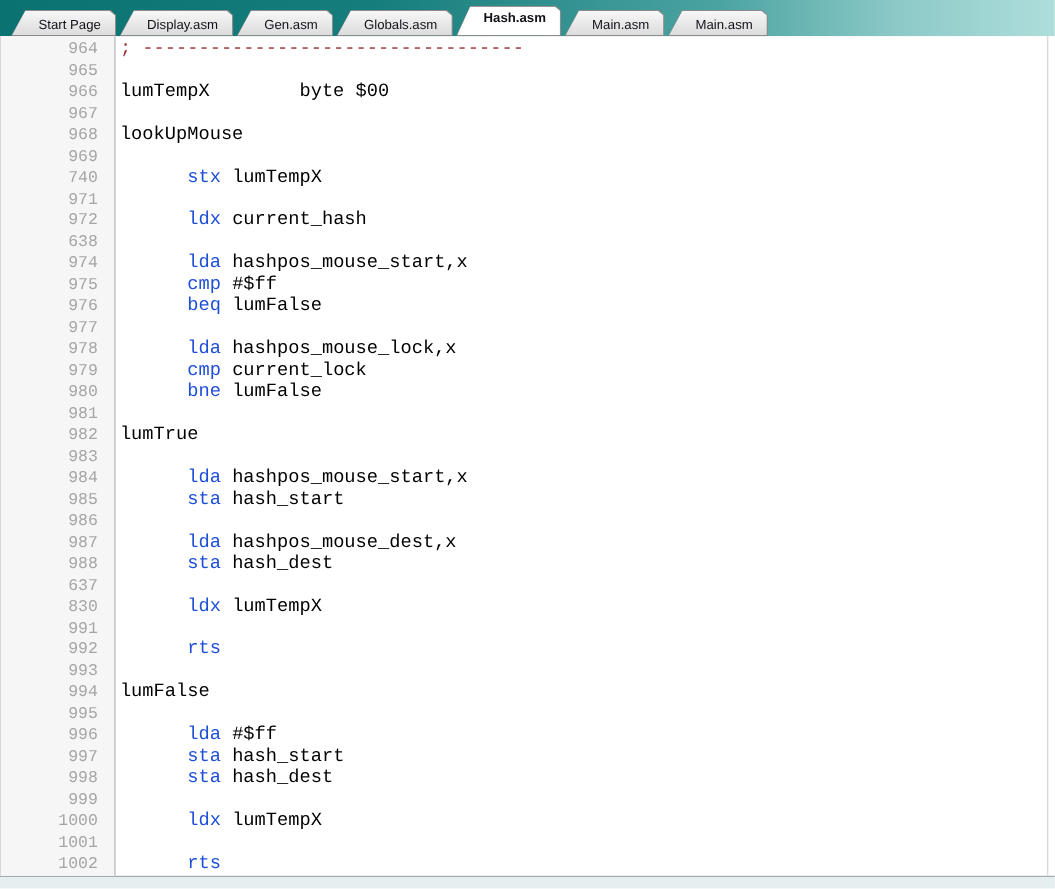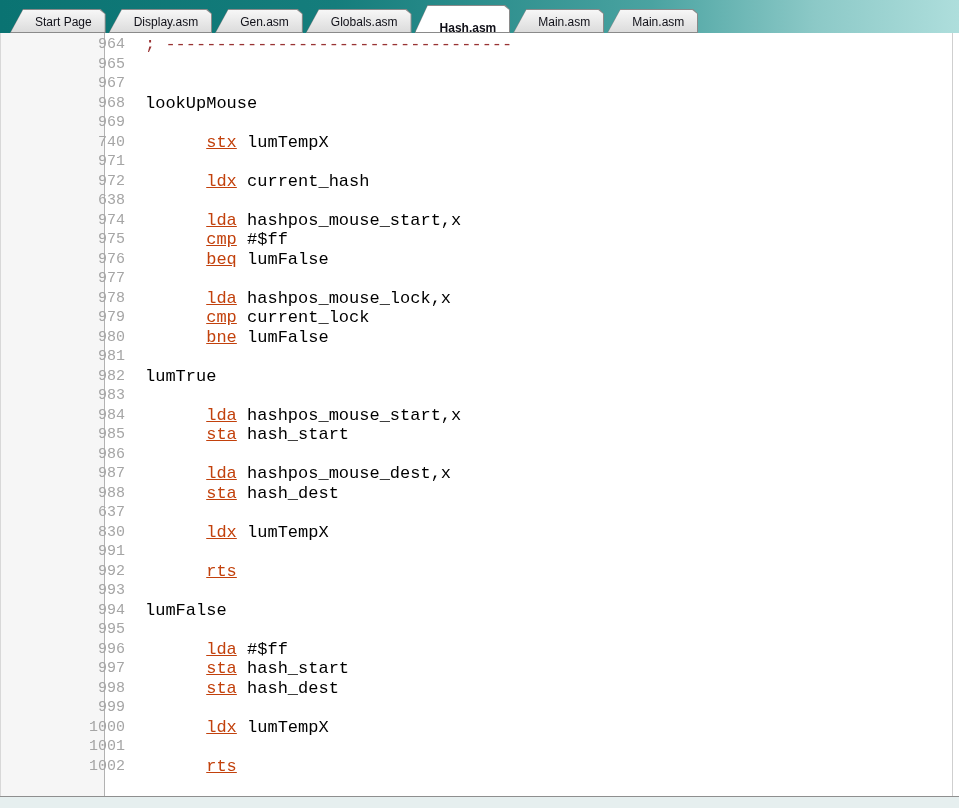--- a/index.html
+++ b/index.html
@@ -24,46 +24,46 @@
   .tab .shape-fill {
     position:absolute; inset:1px; background:linear-gradient(#f7f7f7,#dcdcdc);
     clip-path:polygon(12px 0, calc(100% - 5px) 0, 100% 4px, 100% 100%, 0 100%);
   }
   .tab .tab-label {
     position:relative; display:block; padding:6px 14px 0 25px;
     font-size:12px; color:#101018; white-space:nowrap;
   }
   .tab.active { height:28px; z-index:3; }
   .tab.active .shape-fill { background:#ffffff; }
-  .tab.active .tab-label { font-weight:bold; padding-top:16px; }
+  .tab.active .tab-label { font-weight:bold; padding-top:4px; }
 
   
   .editor {
     position:relative; height:763px; background:#ffffff;
     border-left:1px solid #d8d8d8;
   }
   .gutter-bg {
     position:absolute; left:0; top:0; bottom:0; width:104px;
     background:#f6f6f6; border-right:1px solid #b2b2b2;
   }
   .right-edge {
     position:absolute; top:0; bottom:0; right:6px; width:1px; background:#cfcfcf;
   }
   .code-lines {
     position:absolute; left:0; top:0; right:0; padding-top:2px;
     font-family:"Liberation Mono", monospace; font-size:17px; line-height:19.5px;
   }
-  .code-line { display:flex; height:19.5px; white-space:pre;padding-left:36px; }
+  .code-line { display:flex; height:19.5px; white-space:pre; }
   .line-number {
     flex:0 0 96px; width:96px; text-align:right; padding-right:8px;
     color:#a5a5a5; font-size:15px;
   }
   .line-code { padding-left:12px; }
   .seg-plain   { color:#000000; }
-  .seg-mn      { color:#c2410c;text-decoration:underline; }
+  .seg-mn      { color:#1d4ed8; }
   .seg-comment { color:#993333; }
   .seg-num     { color:#000000; }
 
   
   .bottomstrip { height:12px; border-top:1px solid #8f8f8f; background:#e6efef; }
 </style>
 </head>
 <body>
 
 <div class="window">
@@ -104,20 +104,21 @@
         <div class="shape-fill"></div>
         <span class="tab-label">Main.asm</span>
       </div>
     </div>
 
   <div class="editor">
     <div class="gutter-bg"></div>
     <div class="code-lines">
         <div class="code-line"><span class="line-number">964</span><span class="line-code"><span class="seg-comment">; ----------------------------------</span></span></div>
         <div class="code-line"><span class="line-number">965</span><span class="line-code"></span></div>
+        <div class="code-line"><span class="line-number">966</span><span class="line-code"><span class="seg-plain">lumTempX        byte $00</span></span></div>
         <div class="code-line"><span class="line-number">967</span><span class="line-code"></span></div>
         <div class="code-line"><span class="line-number">968</span><span class="line-code"><span class="seg-plain">lookUpMouse</span></span></div>
         <div class="code-line"><span class="line-number">969</span><span class="line-code"></span></div>
         <div class="code-line"><span class="line-number">740</span><span class="line-code"><span class="seg-plain">      </span><span class="seg-mn">stx</span><span class="seg-plain"> lumTempX</span></span></div>
         <div class="code-line"><span class="line-number">971</span><span class="line-code"></span></div>
         <div class="code-line"><span class="line-number">972</span><span class="line-code"><span class="seg-plain">      </span><span class="seg-mn">ldx</span><span class="seg-plain"> current_hash</span></span></div>
         <div class="code-line"><span class="line-number">638</span><span class="line-code"></span></div>
         <div class="code-line"><span class="line-number">974</span><span class="line-code"><span class="seg-plain">      </span><span class="seg-mn">lda</span><span class="seg-plain"> hashpos_mouse_start,x</span></span></div>
         <div class="code-line"><span class="line-number">975</span><span class="line-code"><span class="seg-plain">      </span><span class="seg-mn">cmp</span><span class="seg-plain"> #</span><span class="seg-num">$ff</span></span></div>
         <div class="code-line"><span class="line-number">976</span><span class="line-code"><span class="seg-plain">      </span><span class="seg-mn">beq</span><span class="seg-plain"> lumFalse</span></span></div>

